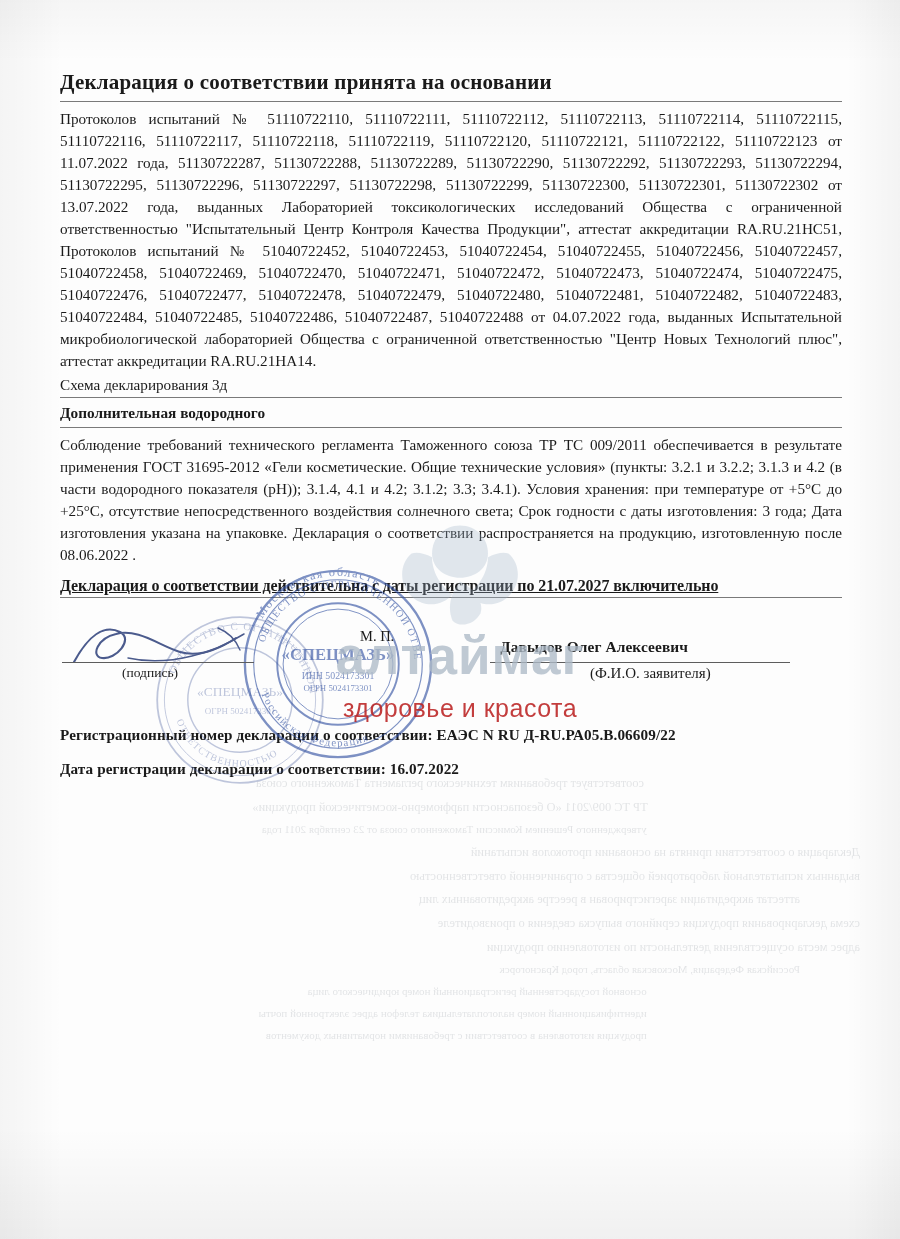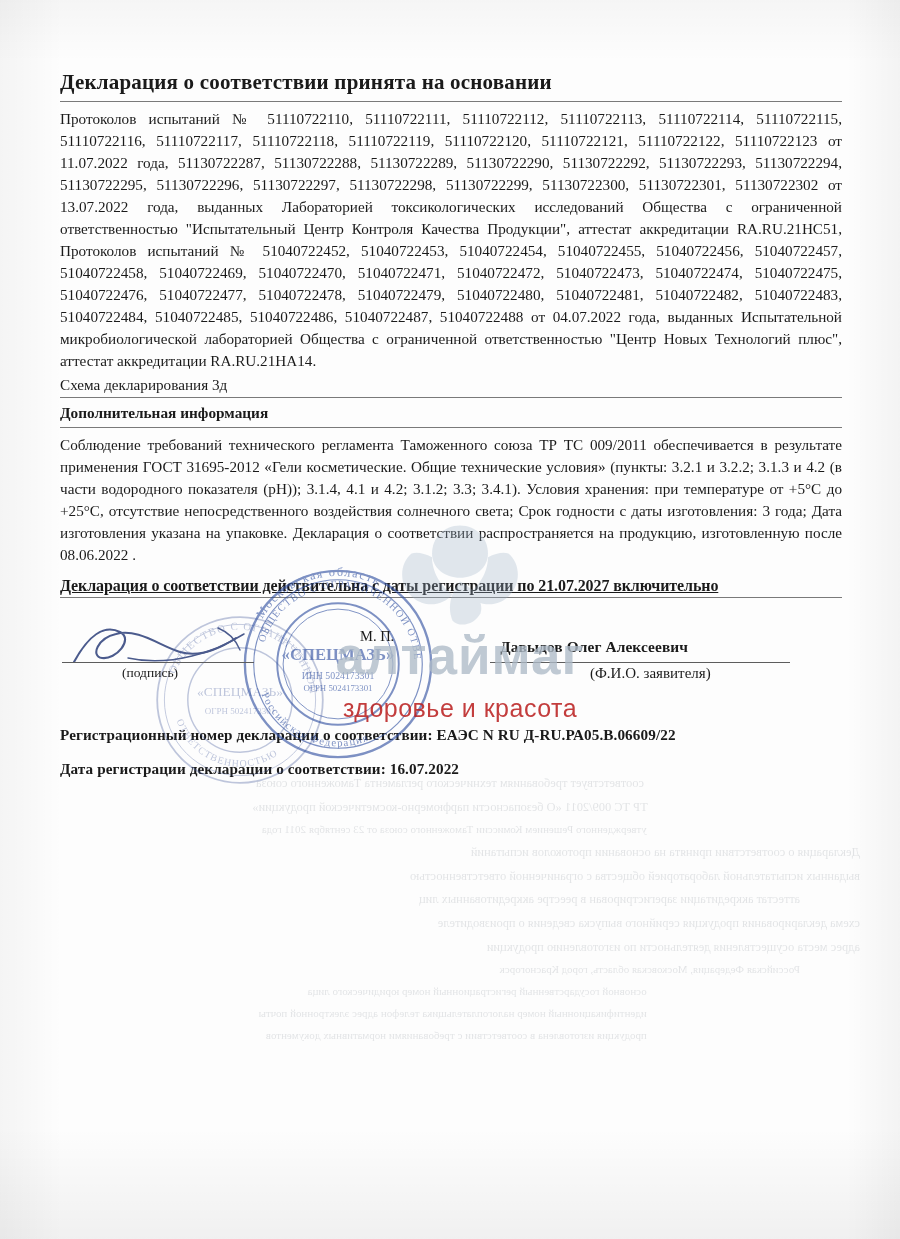--- a/index.html
+++ b/index.html
@@ -242,21 +242,21 @@
   <div class="content">
 
     <div class="section-title">Декларация о соответствии принята на основании</div>
     <div class="rule"></div>
 
     <p class="para">Протоколов испытаний № 51110722110, 51110722111, 51110722112, 51110722113, 51110722114, 51110722115, 51110722116, 51110722117, 51110722118, 51110722119, 51110722120, 51110722121, 51110722122, 51110722123 от 11.07.2022 года, 51130722287, 51130722288, 51130722289, 51130722290, 51130722292, 51130722293, 51130722294, 51130722295, 51130722296, 51130722297, 51130722298, 51130722299, 51130722300, 51130722301, 51130722302 от 13.07.2022 года, выданных Лабораторией токсикологических исследований Общества с ограниченной ответственностью "Испытательный Центр Контроля Качества Продукции", аттестат аккредитации RA.RU.21НС51, Протоколов испытаний № 51040722452, 51040722453, 51040722454, 51040722455, 51040722456, 51040722457, 51040722458, 51040722469, 51040722470, 51040722471, 51040722472, 51040722473, 51040722474, 51040722475, 51040722476, 51040722477, 51040722478, 51040722479, 51040722480, 51040722481, 51040722482, 51040722483, 51040722484, 51040722485, 51040722486, 51040722487, 51040722488 от 04.07.2022 года, выданных Испытательной микробиологической лабораторией Общества с ограниченной ответственностью "Центр Новых Технологий плюс", аттестат аккредитации RA.RU.21НА14.</p>
 
     <div class="scheme">Схема декларирования 3д</div>
     <div class="rule"></div>
 
-    <div class="addinfo-title">Дополнительная информация</div>
+    <div class="addinfo-title">Дополнительная водородного</div>
     <div class="rule"></div>
 
     <p class="para">Соблюдение требований технического регламента Таможенного союза ТР ТС 009/2011 обеспечивается в результате применения ГОСТ 31695-2012 «Гели косметические. Общие технические условия» (пункты: 3.2.1 и 3.2.2; 3.1.3 и 4.2 (в части водородного показателя (рН)); 3.1.4, 4.1 и 4.2; 3.1.2; 3.3; 3.4.1). Условия хранения: при температуре от +5°С до +25°С, отсутствие непосредственного воздействия солнечного света; Срок годности с даты изготовления: 3 года; Дата изготовления указана на упаковке. Декларация о соответствии распространяется на продукцию, изготовленную после 08.06.2022 .</p>
 
     <div class="valid-line">Декларация о соответствии действительна с даты регистрации по 21.07.2027 включительно</div>
     <div class="rule"></div>
 
     <div class="sign-area">
 
       <svg class="signature" viewBox="0 0 190 60">

